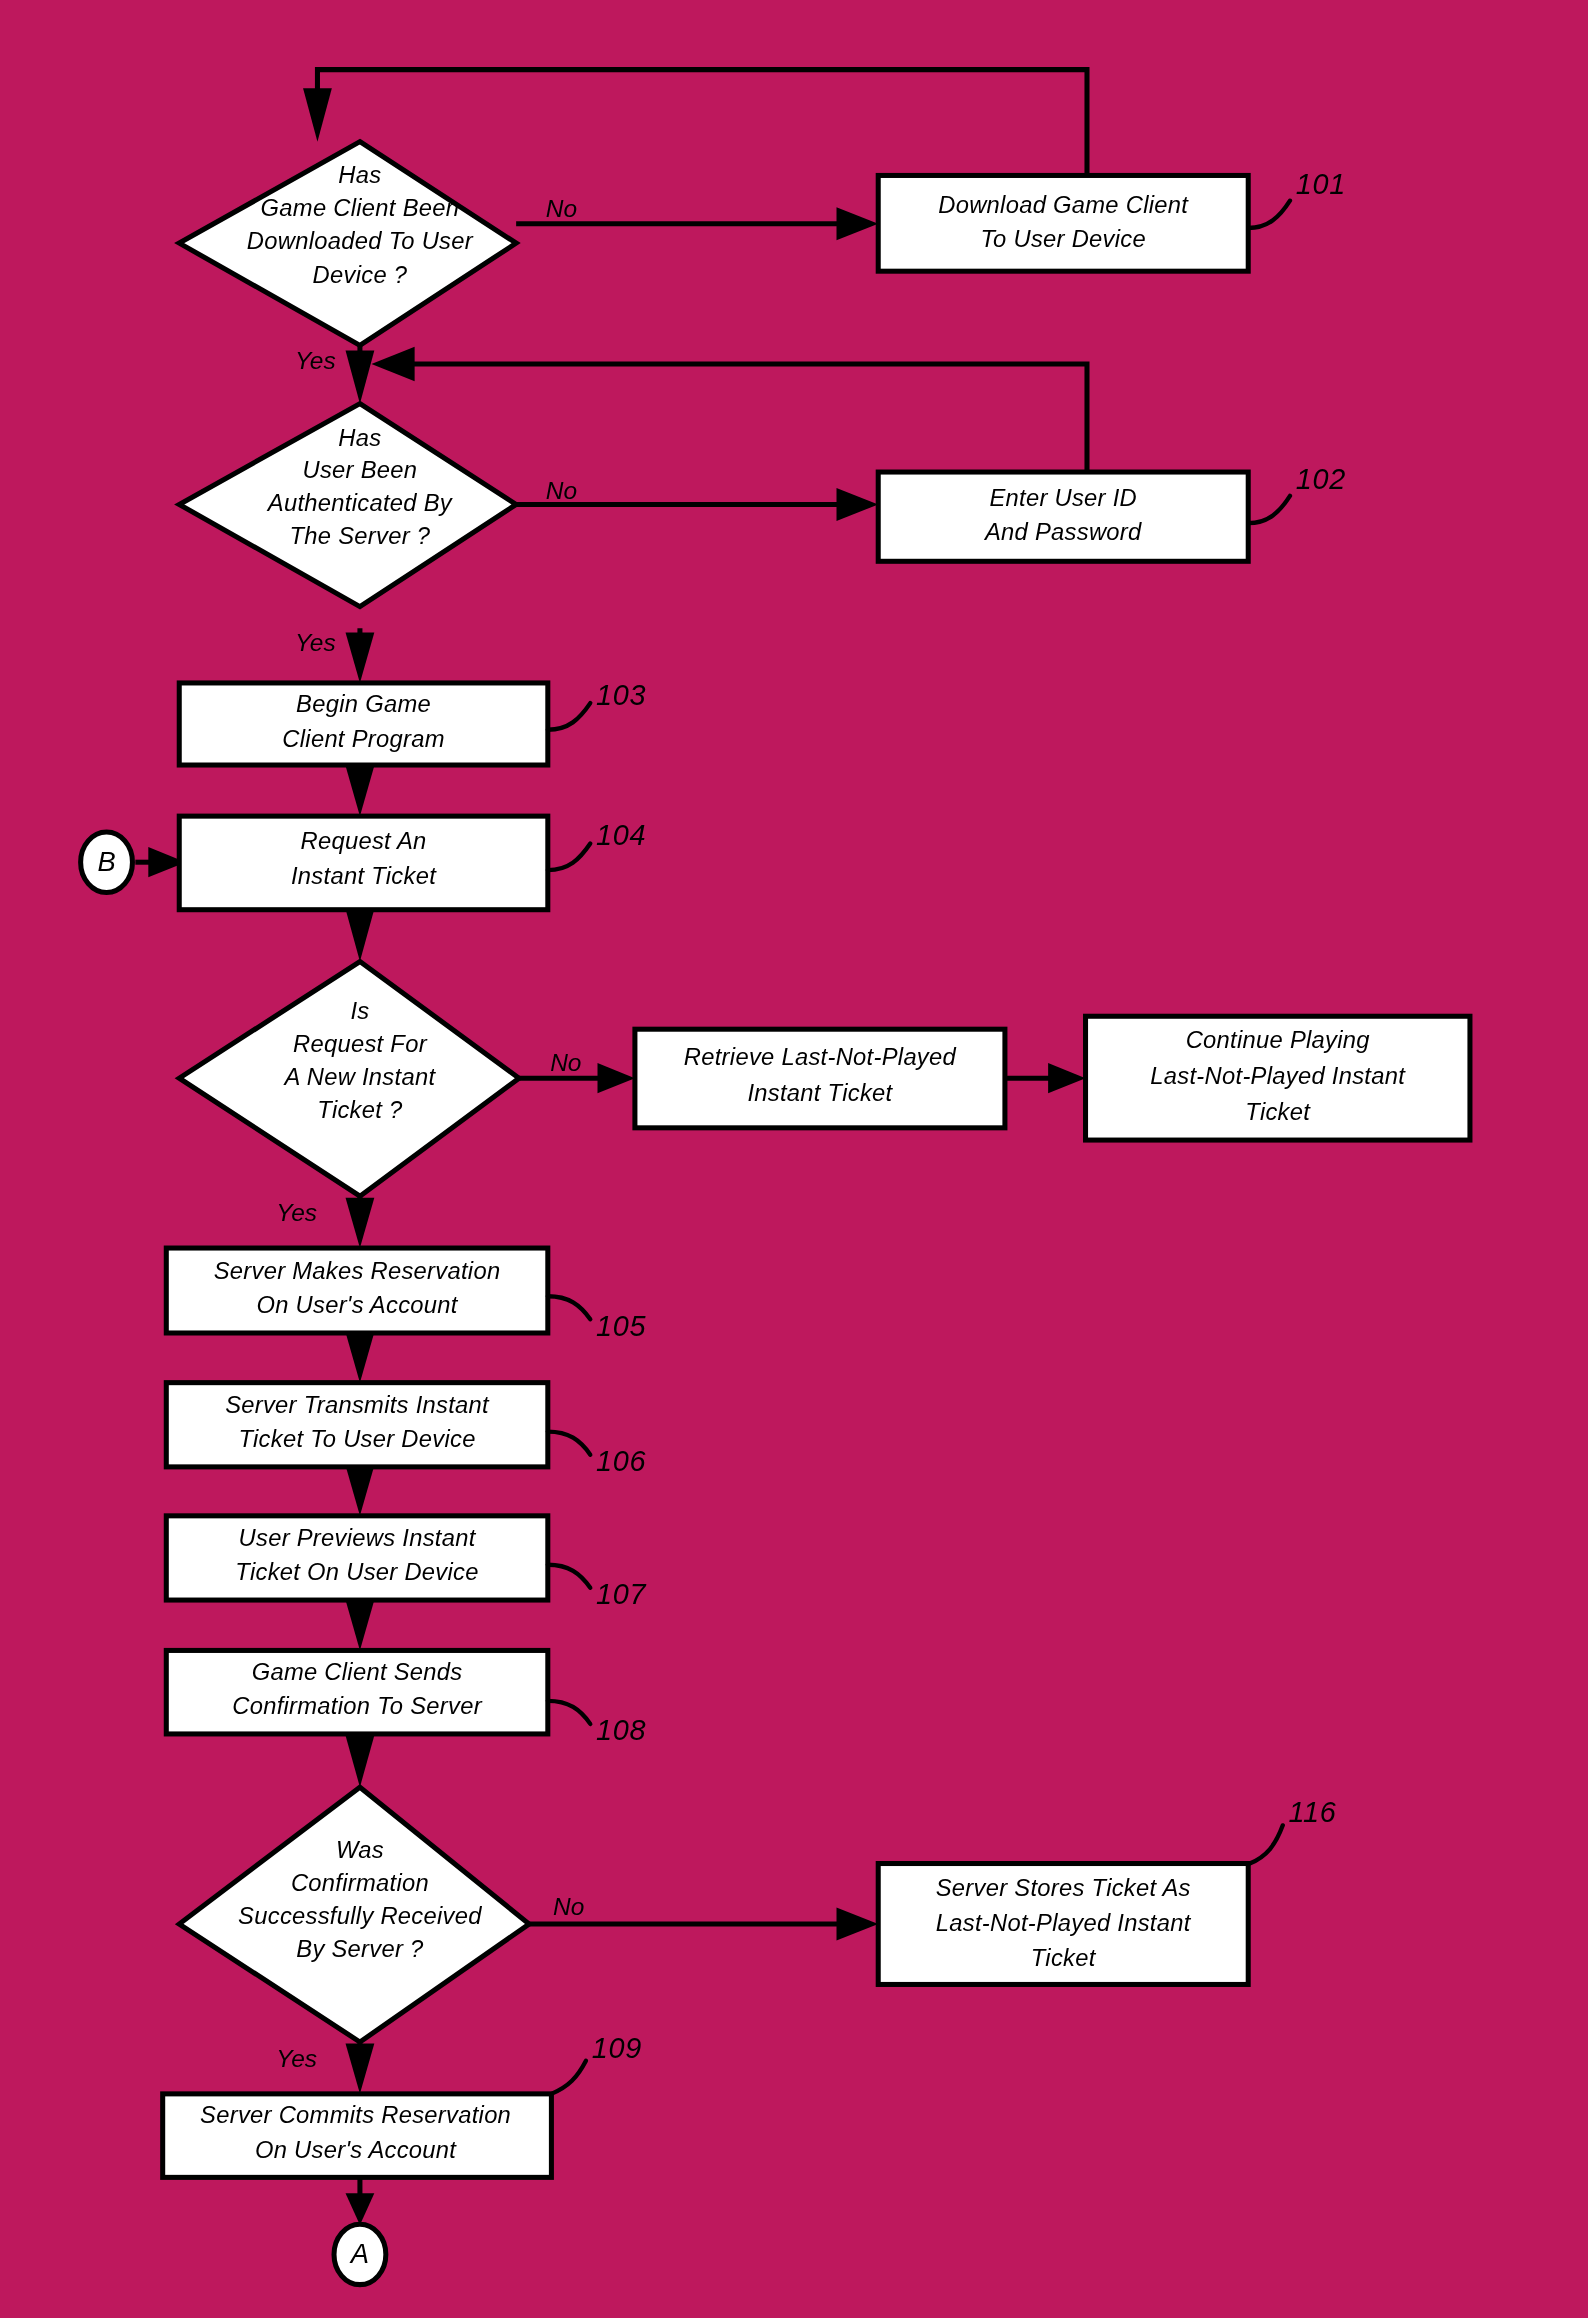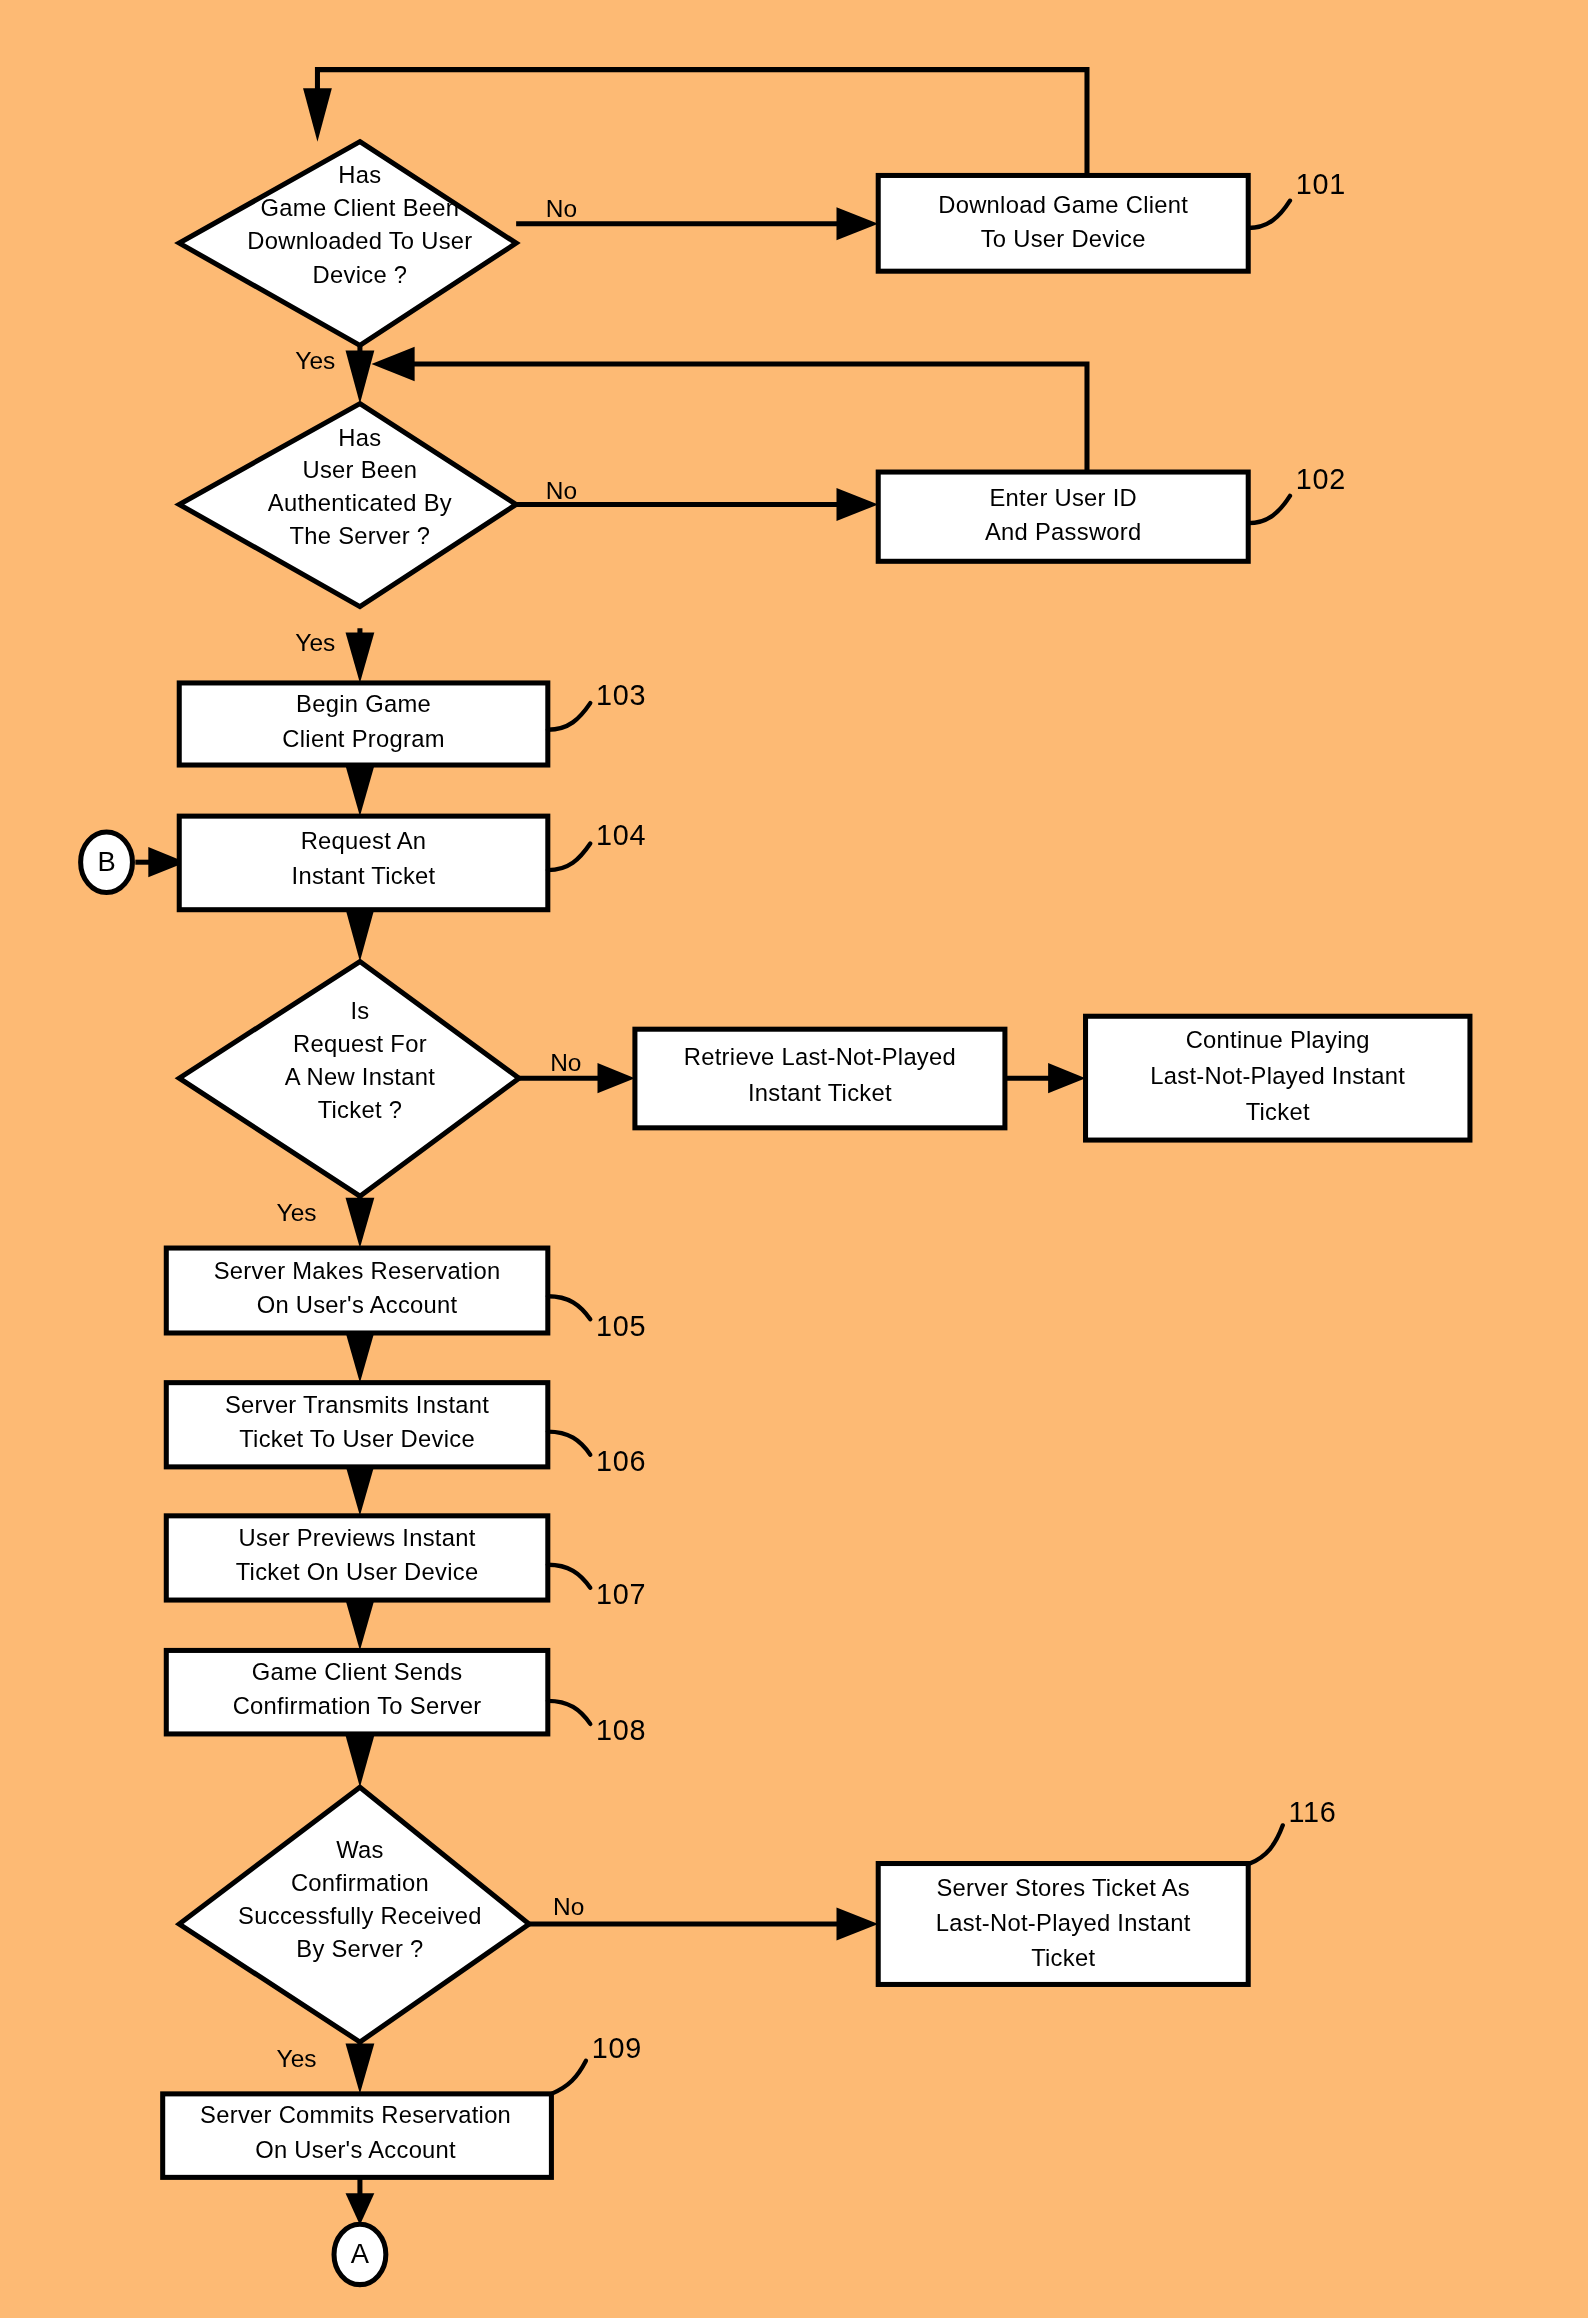--- a/index.html
+++ b/index.html
@@ -8,22 +8,23 @@
     padding: 0;
     background: #ffffff;
   }
   body {
     font-family: "Liberation Sans", sans-serif;
   }
   #sheet {
     position: relative;
     width: 1588px;
     height: 2319px;
-    background: #fdba74;
+    background: #be185d;
     overflow: hidden;
+    font-style: italic;
   }
   #fc {
     display: block;
     width: 1588px;
     height: 2319px;
   }
   .shape-fill-white {
     fill: #ffffff;
     stroke: #000000;
     stroke-width: 7;

